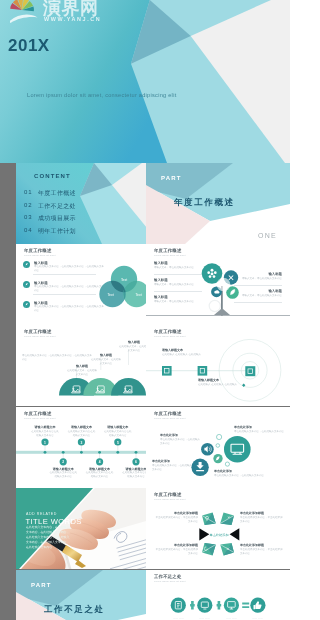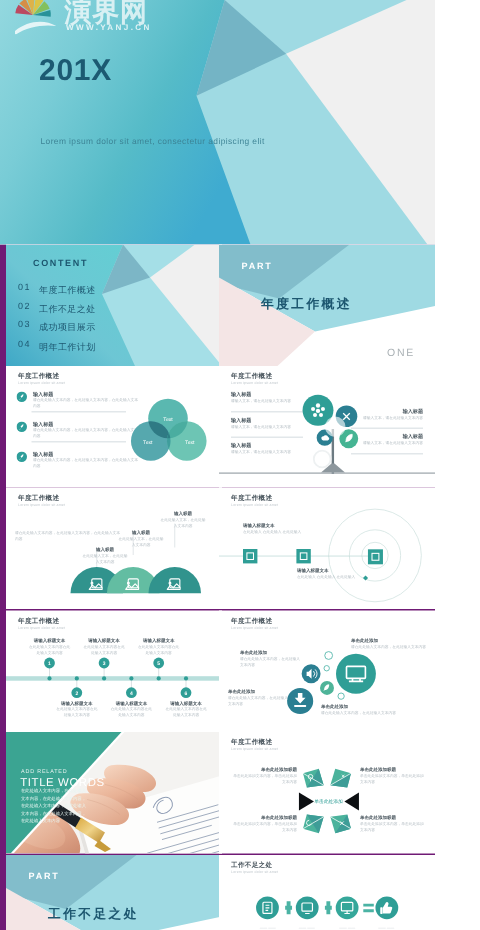--- a/index.html
+++ b/index.html
@@ -1,39 +1,39 @@
 <!DOCTYPE html>
 <html><head>
 <meta charset="utf-8">
 <style>
   html,body{margin:0;padding:0;background:#ffffff;}
   body{width:290px;height:620px;overflow:hidden;
        font-family:"Liberation Sans",sans-serif;}
-  .deck{position:relative;width:290px;height:620px;background:#701a75;overflow:hidden;}
+  .deck{position:relative;width:290px;height:620px;background:#737373;overflow:hidden;}
   .slide{position:absolute;overflow:hidden;background:#fff;}
   svg{display:block;}
   .abs{position:absolute;}
 
   
   #s1{left:0;top:0;width:290px;height:163px;}
   #s1 .ttl{position:absolute;left:4px;top:62px;font-size:20.2px;font-weight:bold;
            color:#15506b;letter-spacing:0px;white-space:nowrap;}
-  #s1 .yr{position:absolute;left:8px;top:36px;font-size:20px;font-weight:bold;
-          color:#1c5a72;letter-spacing:.5px;margin-left:18px;}
+  #s1 .yr{position:absolute;left:8px;top:36px;font-size:17px;font-weight:bold;
+          color:#1c5a72;letter-spacing:.5px;}
   #s1 .sub{position:absolute;left:27px;top:92px;font-size:5.6px;color:#3b8193;
            letter-spacing:.27px;opacity:.95;white-space:nowrap;}
 
   
   .wm{position:absolute;left:10px;top:-3px;width:96px;height:28px;opacity:.78;}
   .wm .wtxt{position:absolute;left:34px;top:19px;font-size:5.4px;color:#ffffff;
             letter-spacing:1.6px;font-weight:bold;}
 
   
   .half{width:144px;height:81px;}
-  .L{left:4px;} .R{left:146px;}
+  .L{left:16px;} .R{left:146px;}
 
   .sh{position:absolute;font-size:4.4px;font-weight:bold;color:#4a565e;letter-spacing:.2px;
       left:8px;top:3.5px;white-space:nowrap;}
   .ss{position:absolute;font-size:2.4px;color:#c2c9ce;letter-spacing:.1px;left:8px;top:10px;
       white-space:nowrap;}
   .rt{position:absolute;font-size:3.4px;font-weight:bold;color:#4a575f;white-space:nowrap;}
   .rb{position:absolute;font-size:2.5px;color:#b4bdc3;line-height:1.6;}
   .hr{position:absolute;height:.5px;background:#e2e7ea;}
 </style>
 </head>

